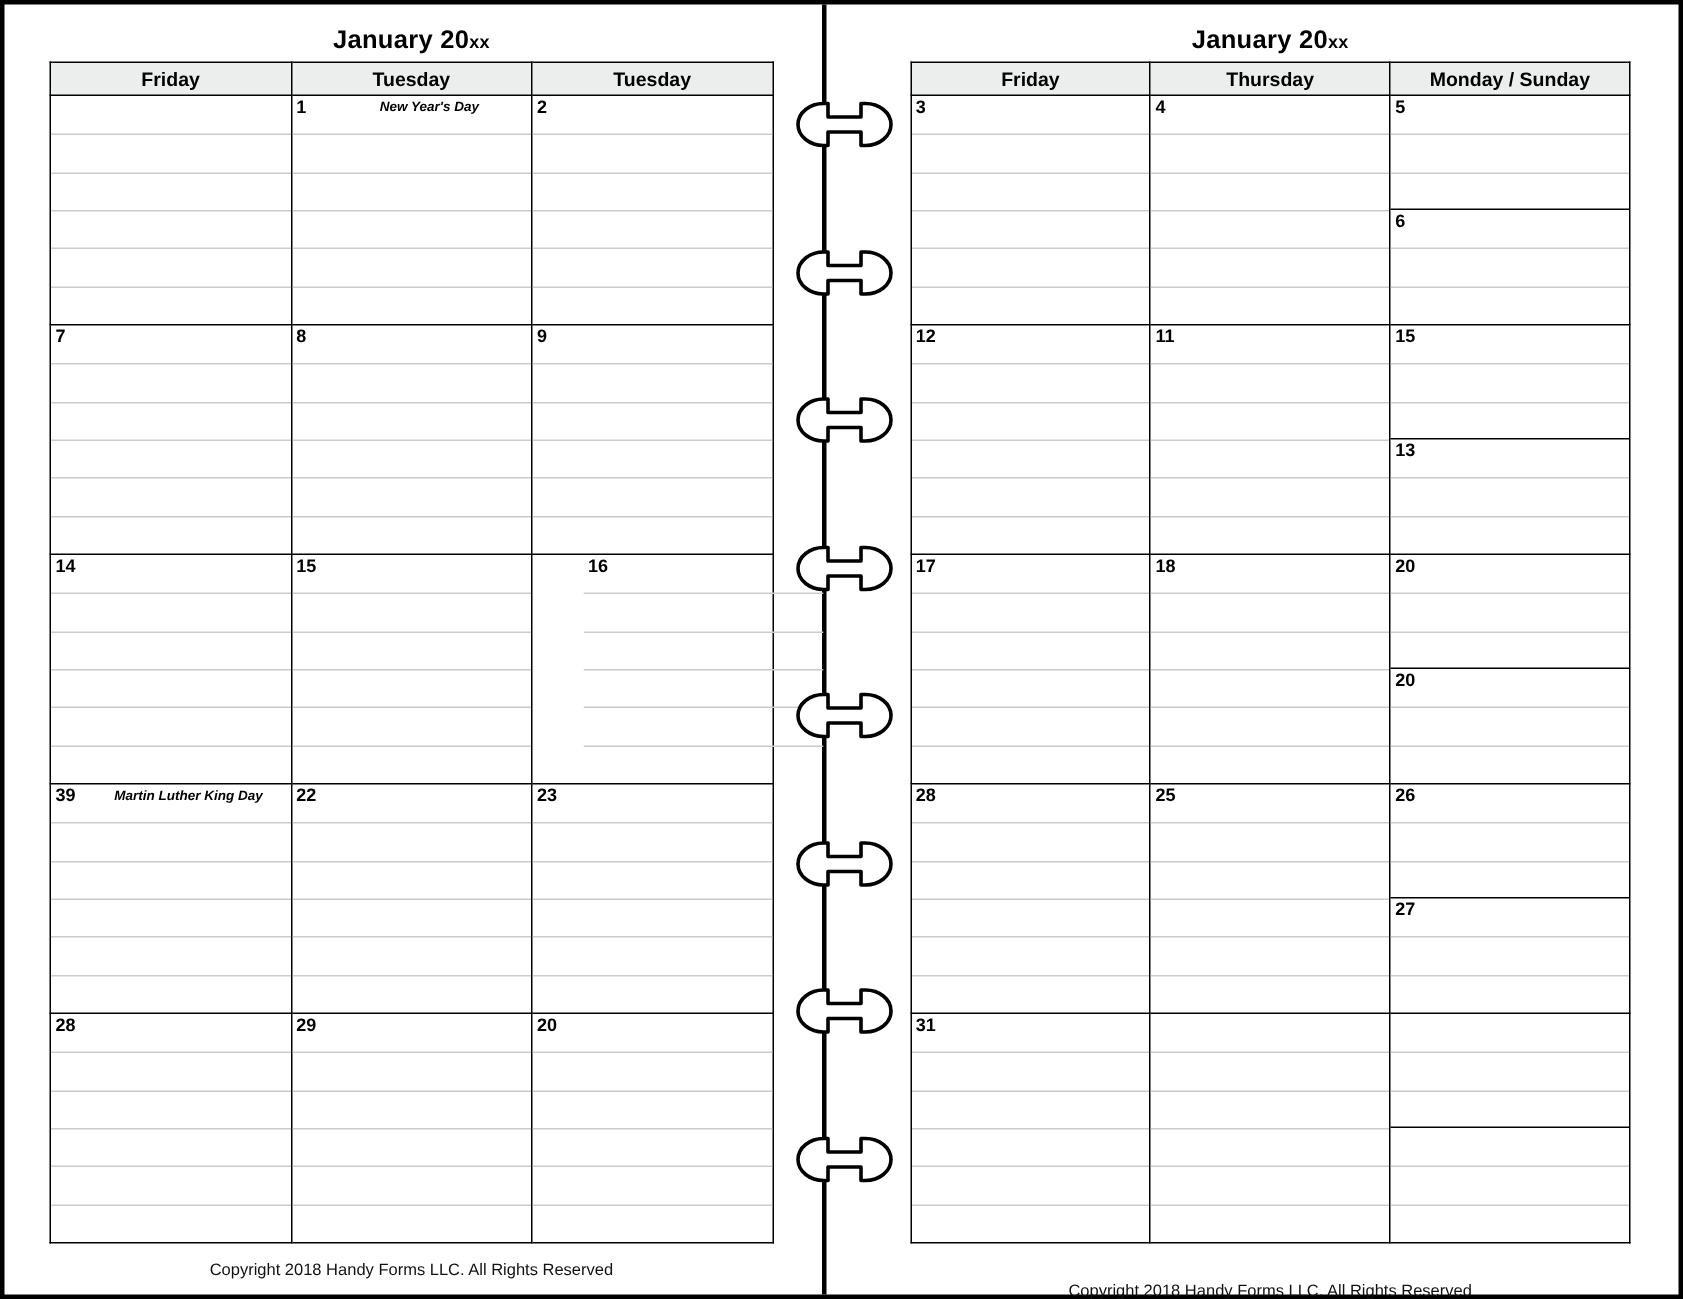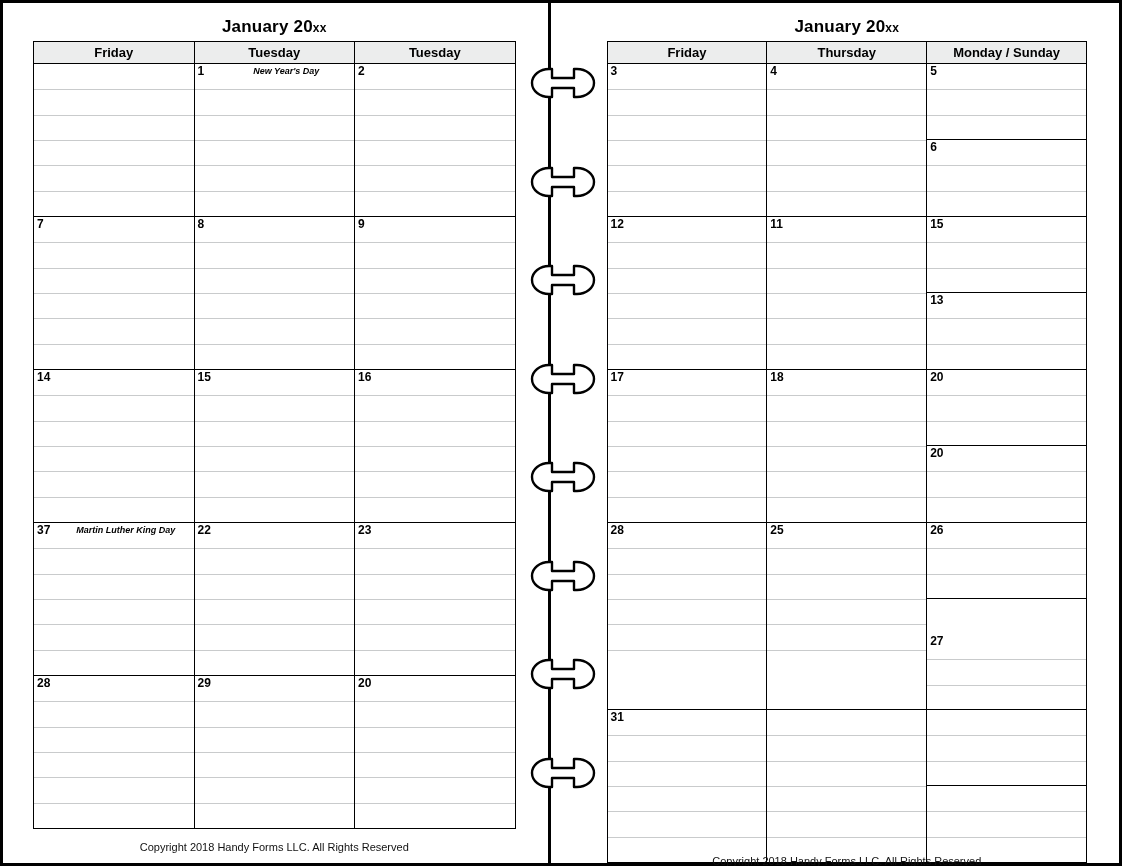--- a/index.html
+++ b/index.html
@@ -275,21 +275,21 @@
                     <div class="ln" style="top: 51px;"></div>
                     <div class="ln" style="top: 76px;"></div>
                     <div class="ln" style="top: 101px;"></div>
                     <div class="ln" style="top: 127px;"></div>
                   </div>
                 <div class="daynum">15</div>
                 <div class="holiday"></div>
               </div>
             </td>
             <td>
-              <div class="daycell" style="height:152px;">
+              <div class="daycell" style="height:152px;margin-left:34px;">
                 <div class="lines">
                     <div class="ln" style="top: 25px;"></div>
                     <div class="ln" style="top: 51px;"></div>
                     <div class="ln" style="top: 76px;"></div>
                     <div class="ln" style="top: 101px;"></div>
                     <div class="ln" style="top: 127px;"></div>
                   </div>
                 <div class="daynum">16</div>
                 <div class="holiday"></div>
               </div>
@@ -299,21 +299,21 @@
           <tr>
             <td>
               <div class="daycell" style="height:152px;">
                 <div class="lines">
                     <div class="ln" style="top: 25px;"></div>
                     <div class="ln" style="top: 51px;"></div>
                     <div class="ln" style="top: 76px;"></div>
                     <div class="ln" style="top: 101px;"></div>
                     <div class="ln" style="top: 127px;"></div>
                   </div>
-                <div class="daynum">37</div>
+                <div class="daynum">39</div>
                 <div class="holiday">Martin Luther King Day</div>
               </div>
             </td>
             <td>
               <div class="daycell" style="height:152px;">
                 <div class="lines">
                     <div class="ln" style="top: 25px;"></div>
                     <div class="ln" style="top: 51px;"></div>
                     <div class="ln" style="top: 76px;"></div>
                     <div class="ln" style="top: 101px;"></div>
@@ -557,21 +557,21 @@
               </div>
             </td>
             <td>
               <div class="daycell split-top" style="height:76px;">
                 <div class="lines">
                     <div class="ln" style="top: 25px;"></div>
                     <div class="ln" style="top: 51px;"></div>
                   </div>
                 <div class="daynum">26</div>
               </div>
-              <div class="daycell" style="height:75px;margin-top:35px;">
+              <div class="daycell" style="height:75px;">
                 <div class="lines">
                     <div class="ln" style="top: 25px;"></div>
                     <div class="ln" style="top: 51px;"></div>
                   </div>
                 <div class="daynum">27</div>
               </div>
             </td>
           </tr>
 
           <tr>

